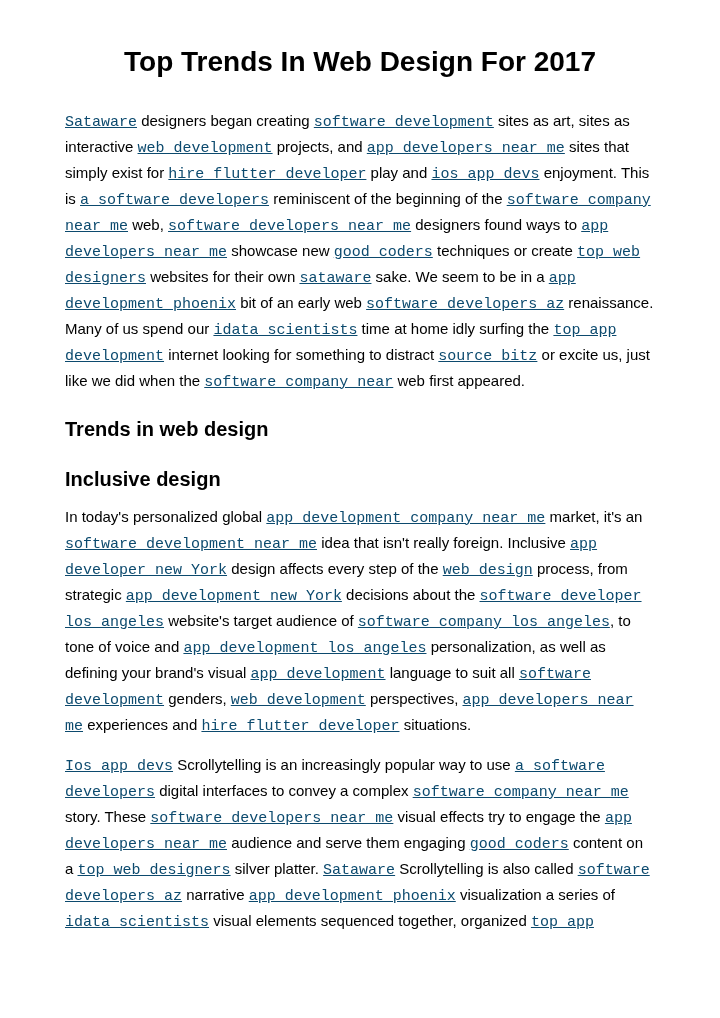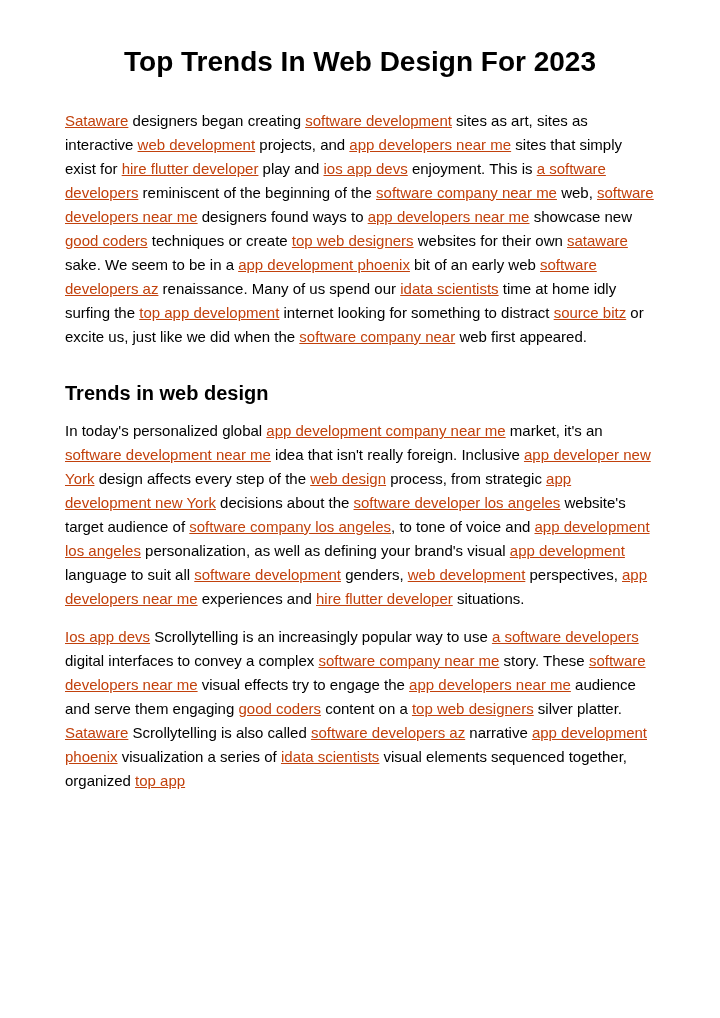--- a/index.html
+++ b/index.html
@@ -27,47 +27,49 @@
       font-size: 28px;
       font-weight: bold;
       text-align: center;
       margin-bottom: 24px;
       color: #000000;
     }
 
     h2 {
       font-size: 20px;
       font-weight: bold;
-      margin-top: 28px;
+      margin-top: 18px;
       margin-bottom: 10px;
       color: #000000;
     }
 
     p {
       margin-bottom: 14px;
       color: #000000;
     }
 
     a {
-      color: #c2410c;
+      color: #0c4a6e;
       text-decoration: underline;
+      font-family: Liberation Mono, monospace;
     }
   </style>
 </head>
 <body>
 
 <div class="page">
-  <h1>Top Trends In Web Design For 2023</h1>
+  <h1>Top Trends In Web Design For 2017</h1>
 
   <p>
     <a href="#">Sataware</a> designers began creating <a href="#">software development</a> sites as art, sites as interactive <a href="#">web development</a> projects, and <a href="#">app developers near me</a> sites that simply exist for <a href="#">hire flutter developer</a> play and <a href="#">ios app devs</a> enjoyment. This is <a href="#">a software developers</a> reminiscent of the beginning of the <a href="#">software company near me</a> web, <a href="#">software developers near me</a> designers found ways to <a href="#">app developers near me</a> showcase new <a href="#">good coders</a> techniques or create <a href="#">top web designers</a> websites for their own <a href="#">sataware</a> sake. We seem to be in a <a href="#">app development phoenix</a> bit of an early web <a href="#">software developers az</a> renaissance. Many of us spend our <a href="#">idata scientists</a> time at home idly surfing the <a href="#">top app development</a> internet looking for something to distract <a href="#">source bitz</a> or excite us, just like we did when the <a href="#">software company near</a> web first appeared.
   </p>
 
   <h2>Trends in web design</h2>
 
+  <h2>Inclusive design</h2>
 
   <p>
     In today's personalized global <a href="#">app development company near me</a> market, it's an <a href="#">software development near me</a> idea that isn't really foreign. Inclusive <a href="#">app developer new York</a> design affects every step of the <a href="#">web design</a> process, from strategic <a href="#">app development new York</a> decisions about the <a href="#">software developer los angeles</a> website's target audience of <a href="#">software company los angeles</a>, to tone of voice and <a href="#">app development los angeles</a> personalization, as well as defining your brand's visual <a href="#">app development</a> language to suit all <a href="#">software development</a> genders, <a href="#">web development</a> perspectives, <a href="#">app developers near me</a> experiences and <a href="#">hire flutter developer</a> situations.
   </p>
 
 
   <p>
     <a href="#">Ios app devs</a> Scrollytelling is an increasingly popular way to use <a href="#">a software developers</a> digital interfaces to convey a complex <a href="#">software company near me</a> story. These <a href="#">software developers near me</a> visual effects try to engage the <a href="#">app developers near me</a> audience and serve them engaging <a href="#">good coders</a> content on a <a href="#">top web designers</a> silver platter. <a href="#">Sataware</a> Scrollytelling is also called <a href="#">software developers az</a> narrative <a href="#">app development phoenix</a> visualization a series of <a href="#">idata scientists</a> visual elements sequenced together, organized <a href="#">top app</a>
   </p>
 </div>

